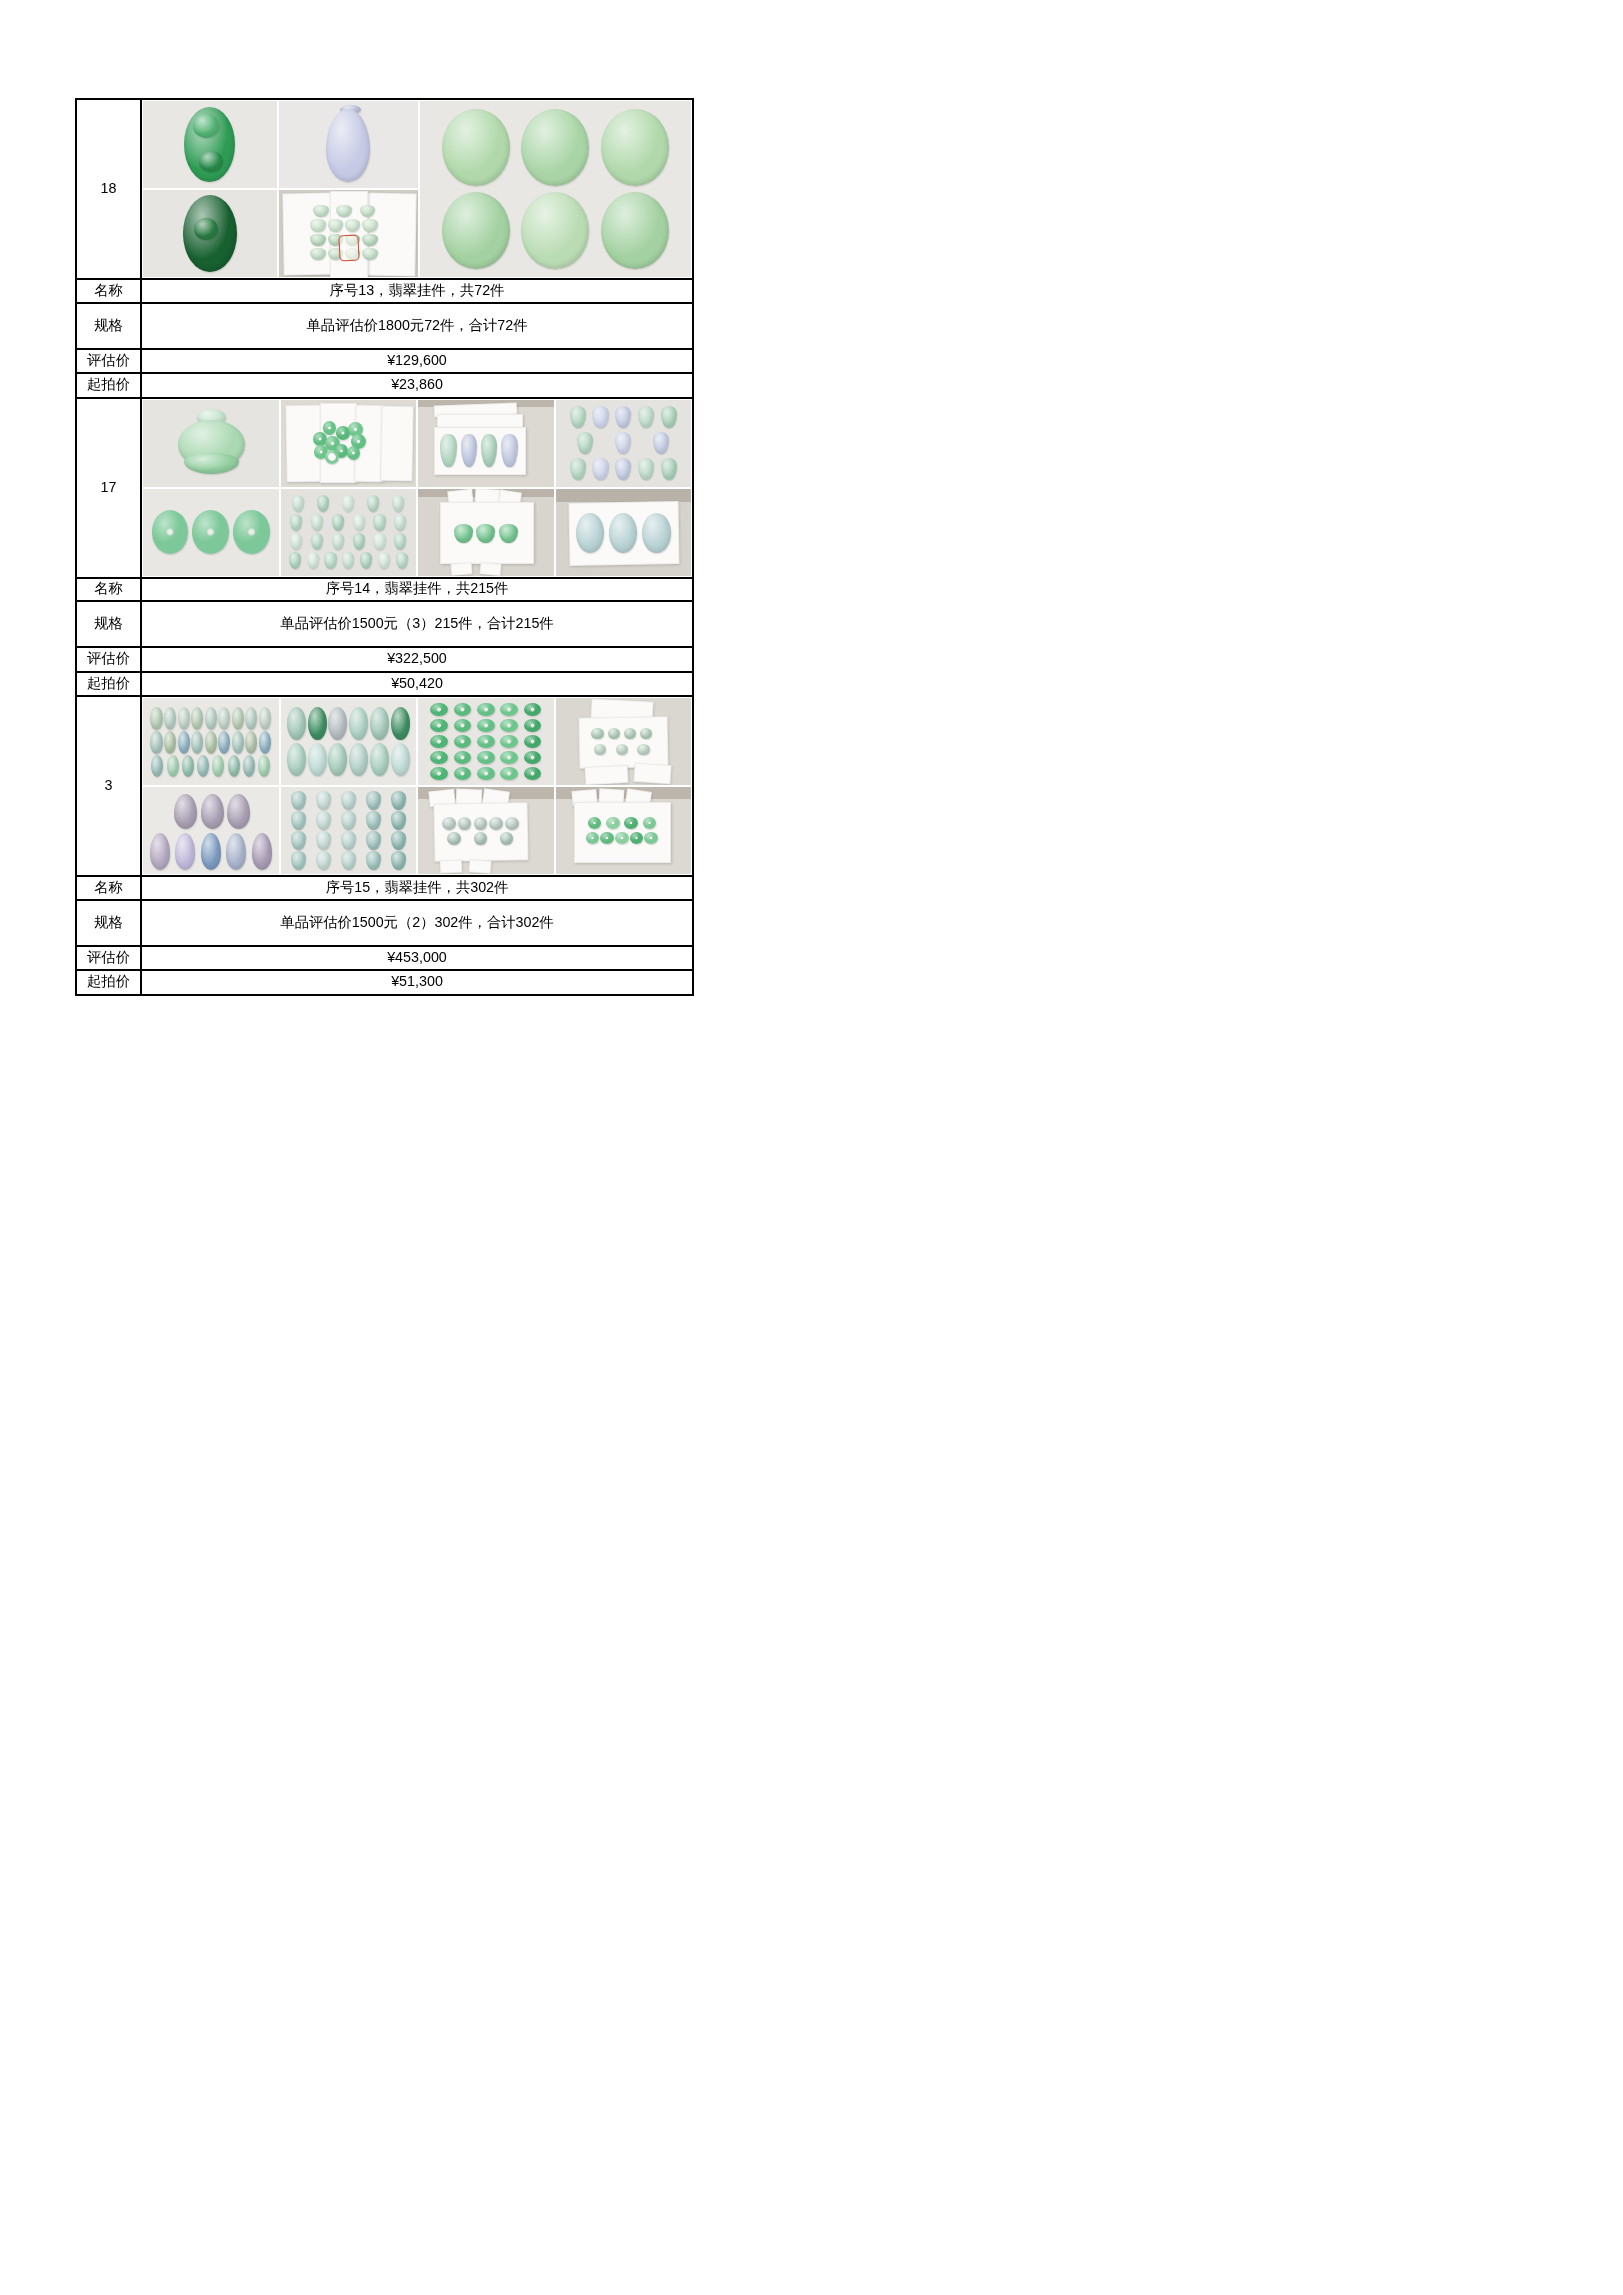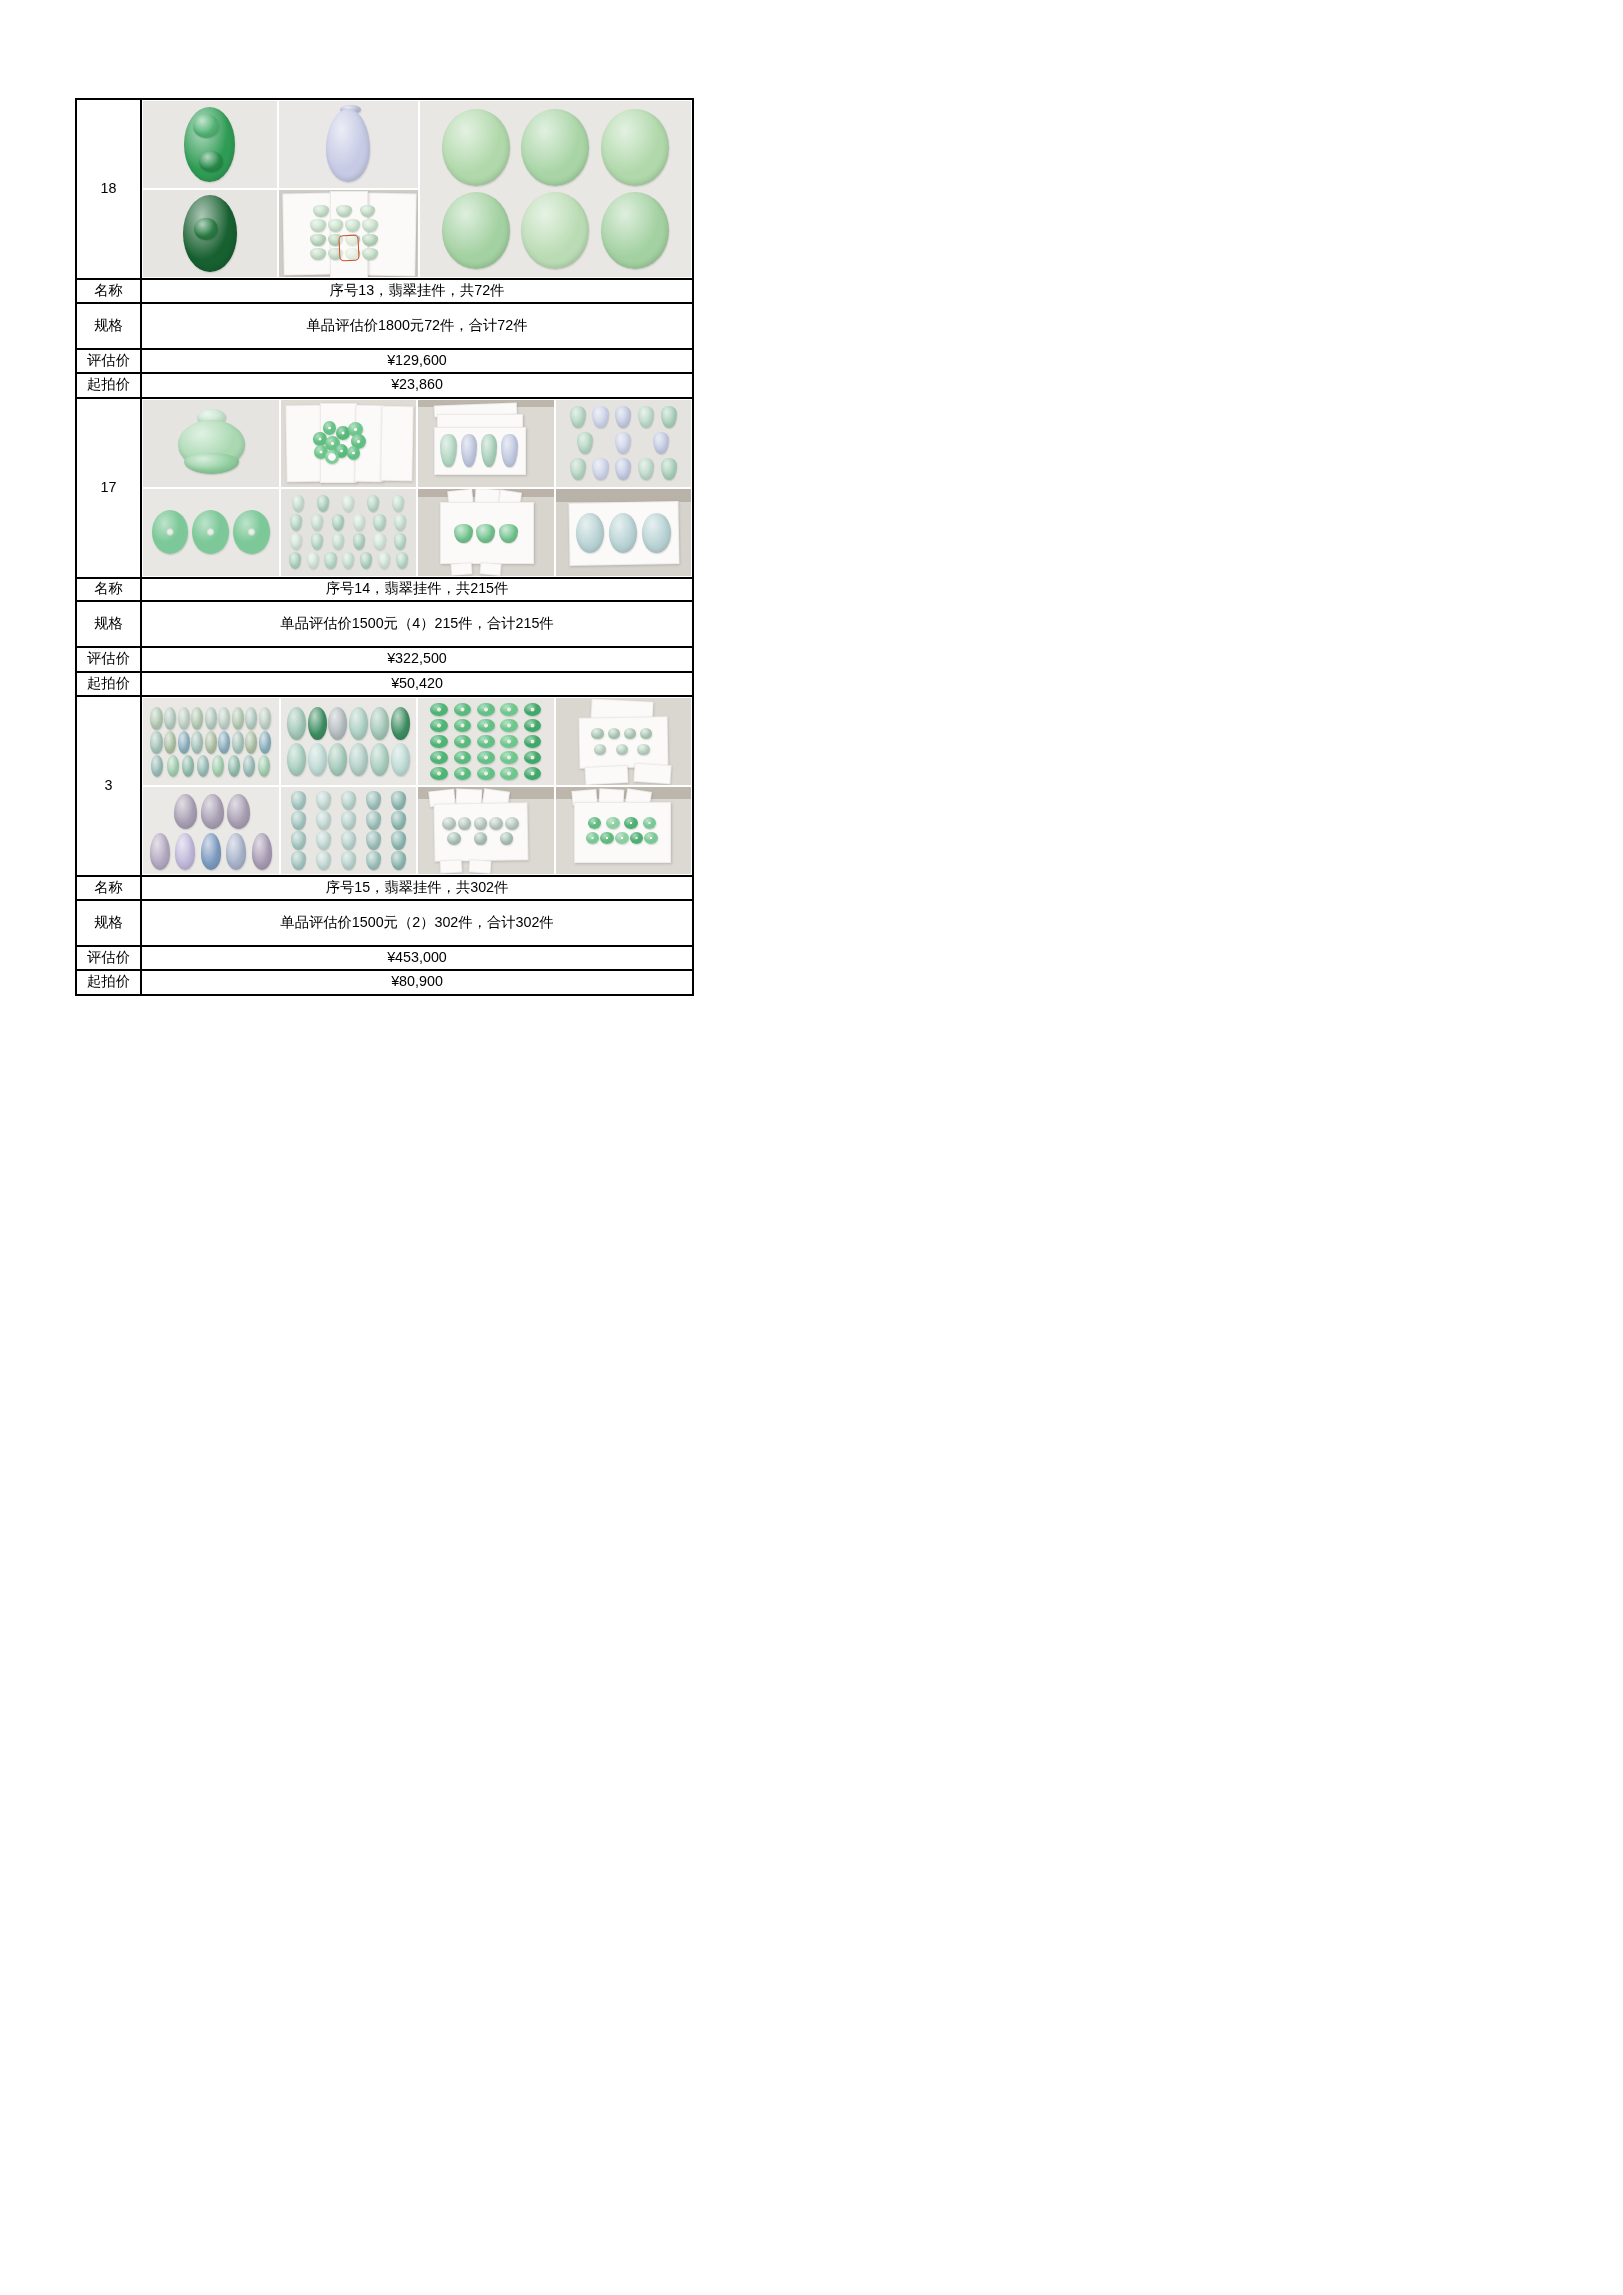--- a/index.html
+++ b/index.html
@@ -255,21 +255,21 @@
               </div>
             </div>
         </td>
       </tr>
       <tr class="r-name">
         <td>名称</td>
         <td>序号14，翡翠挂件，共215件</td>
       </tr>
       <tr class="r-spec">
         <td>规格</td>
-        <td>单品评估价1500元（4）215件，合计215件</td>
+        <td>单品评估价1500元（3）215件，合计215件</td>
       </tr>
       <tr class="r-price">
         <td>评估价</td>
         <td>¥322,500</td>
       </tr>
       <tr class="r-price">
         <td>起拍价</td>
         <td>¥50,420</td>
       </tr>
 
@@ -434,18 +434,18 @@
       <tr class="r-spec">
         <td>规格</td>
         <td>单品评估价1500元（2）302件，合计302件</td>
       </tr>
       <tr class="r-price">
         <td>评估价</td>
         <td>¥453,000</td>
       </tr>
       <tr class="r-price">
         <td>起拍价</td>
-        <td>¥80,900</td>
+        <td>¥51,300</td>
       </tr>
     </tbody>
   </table>
 </div>
 
 
 </body></html>

